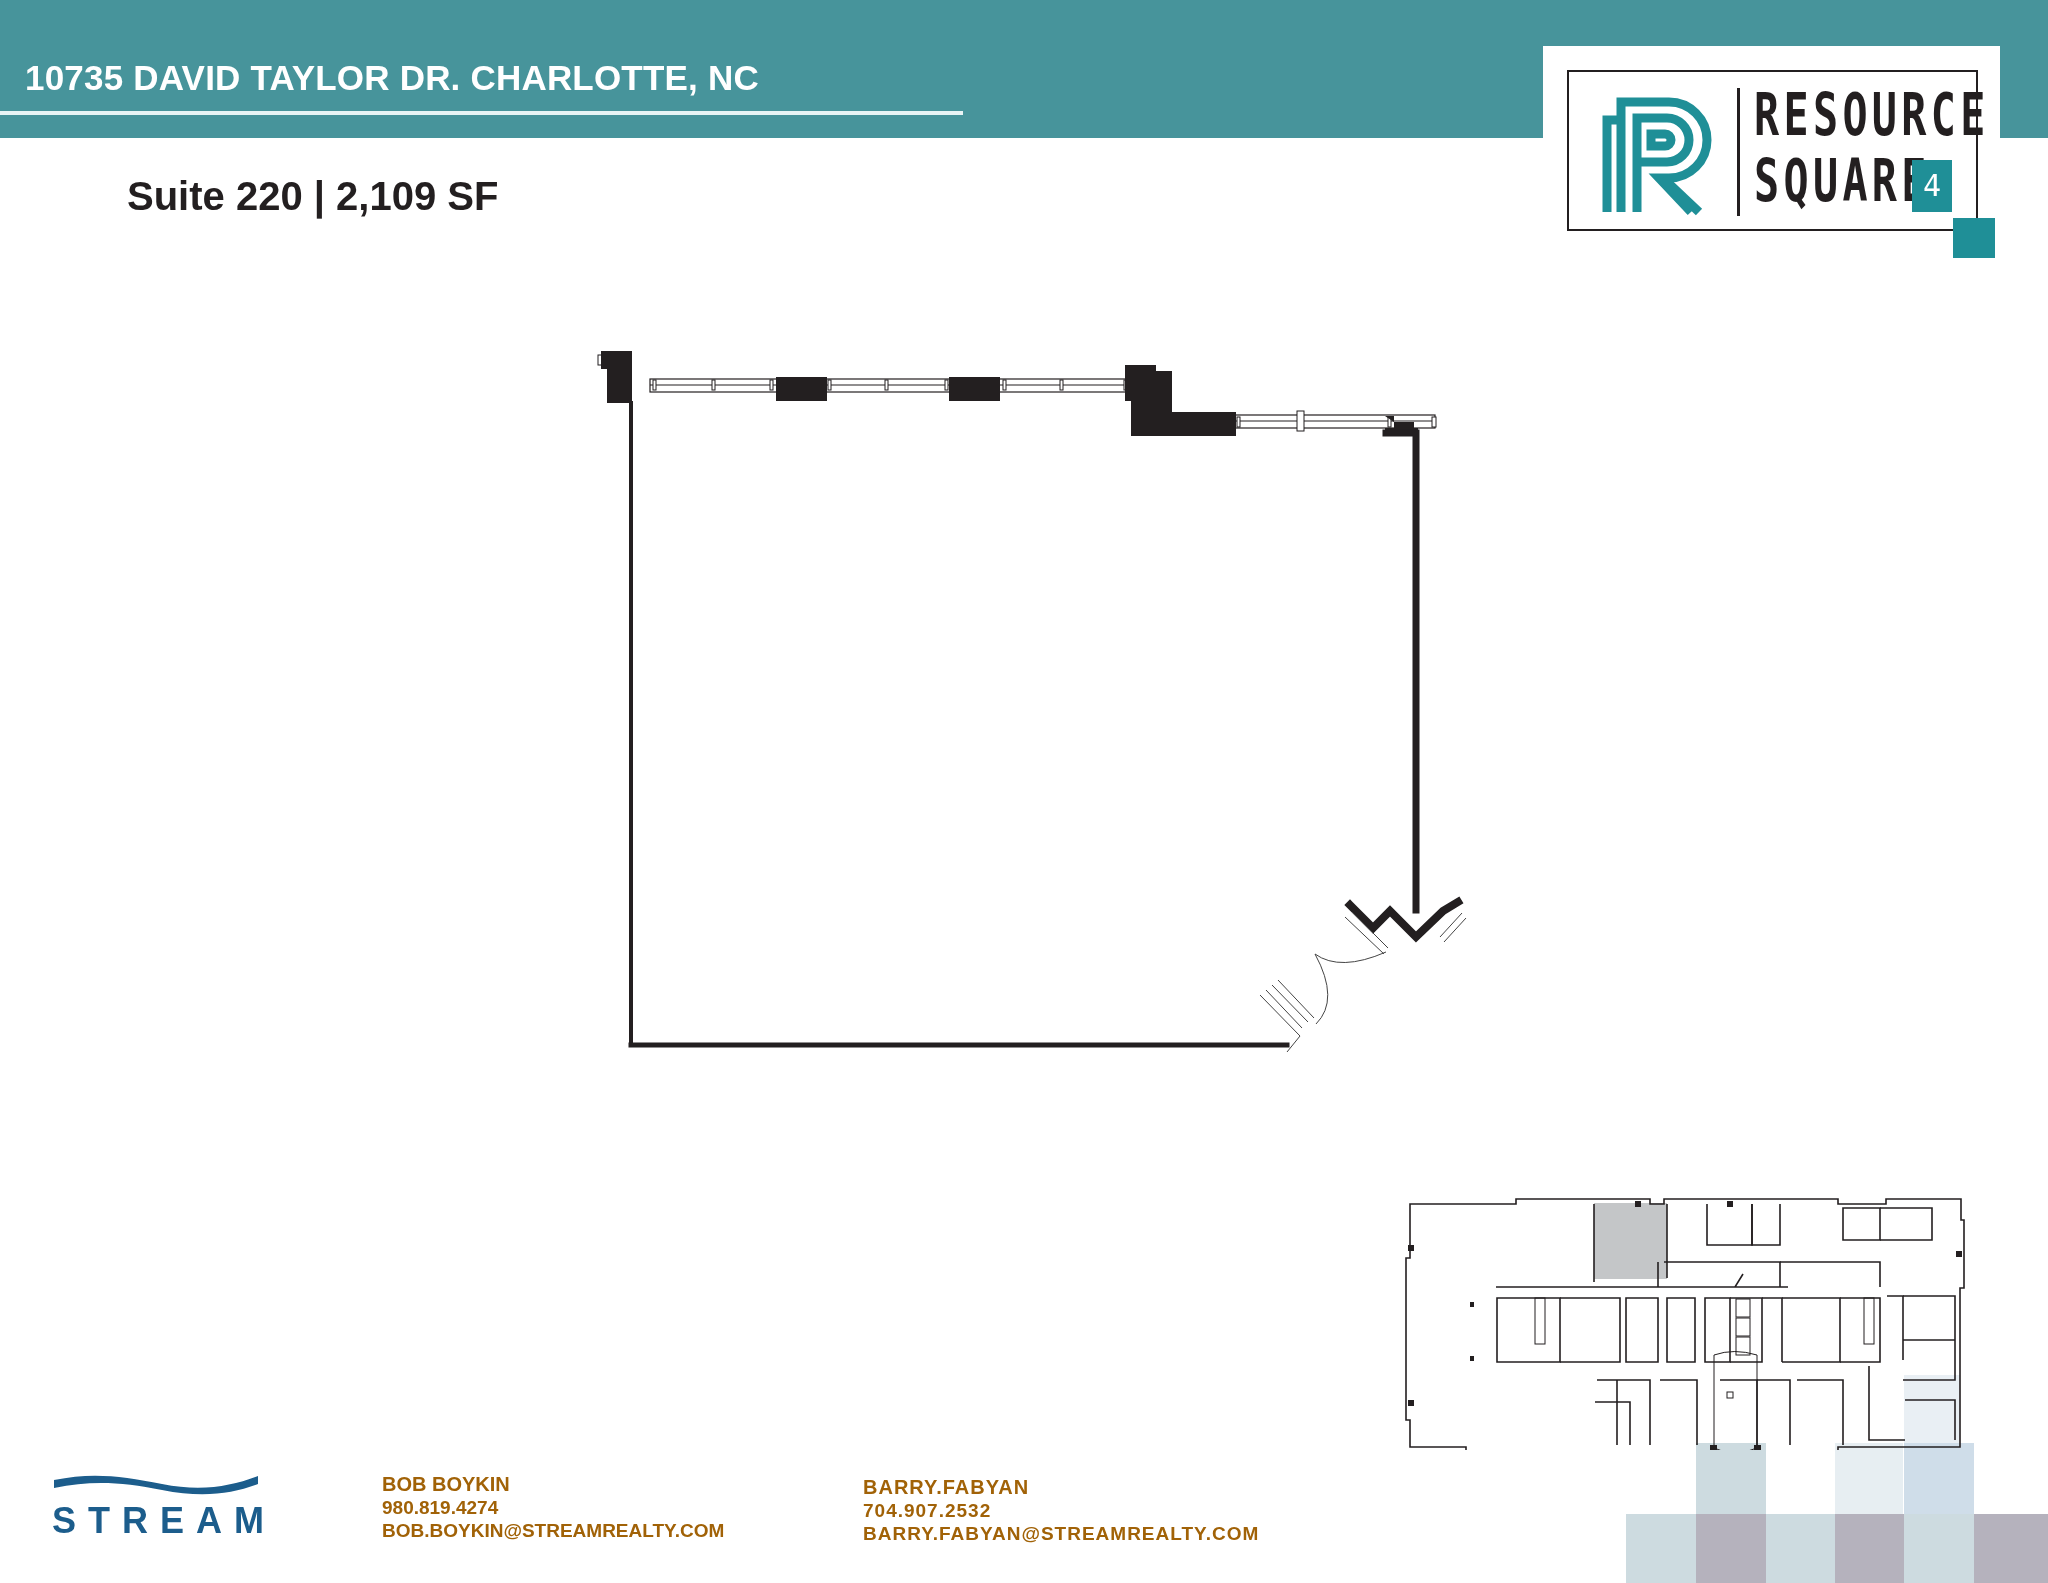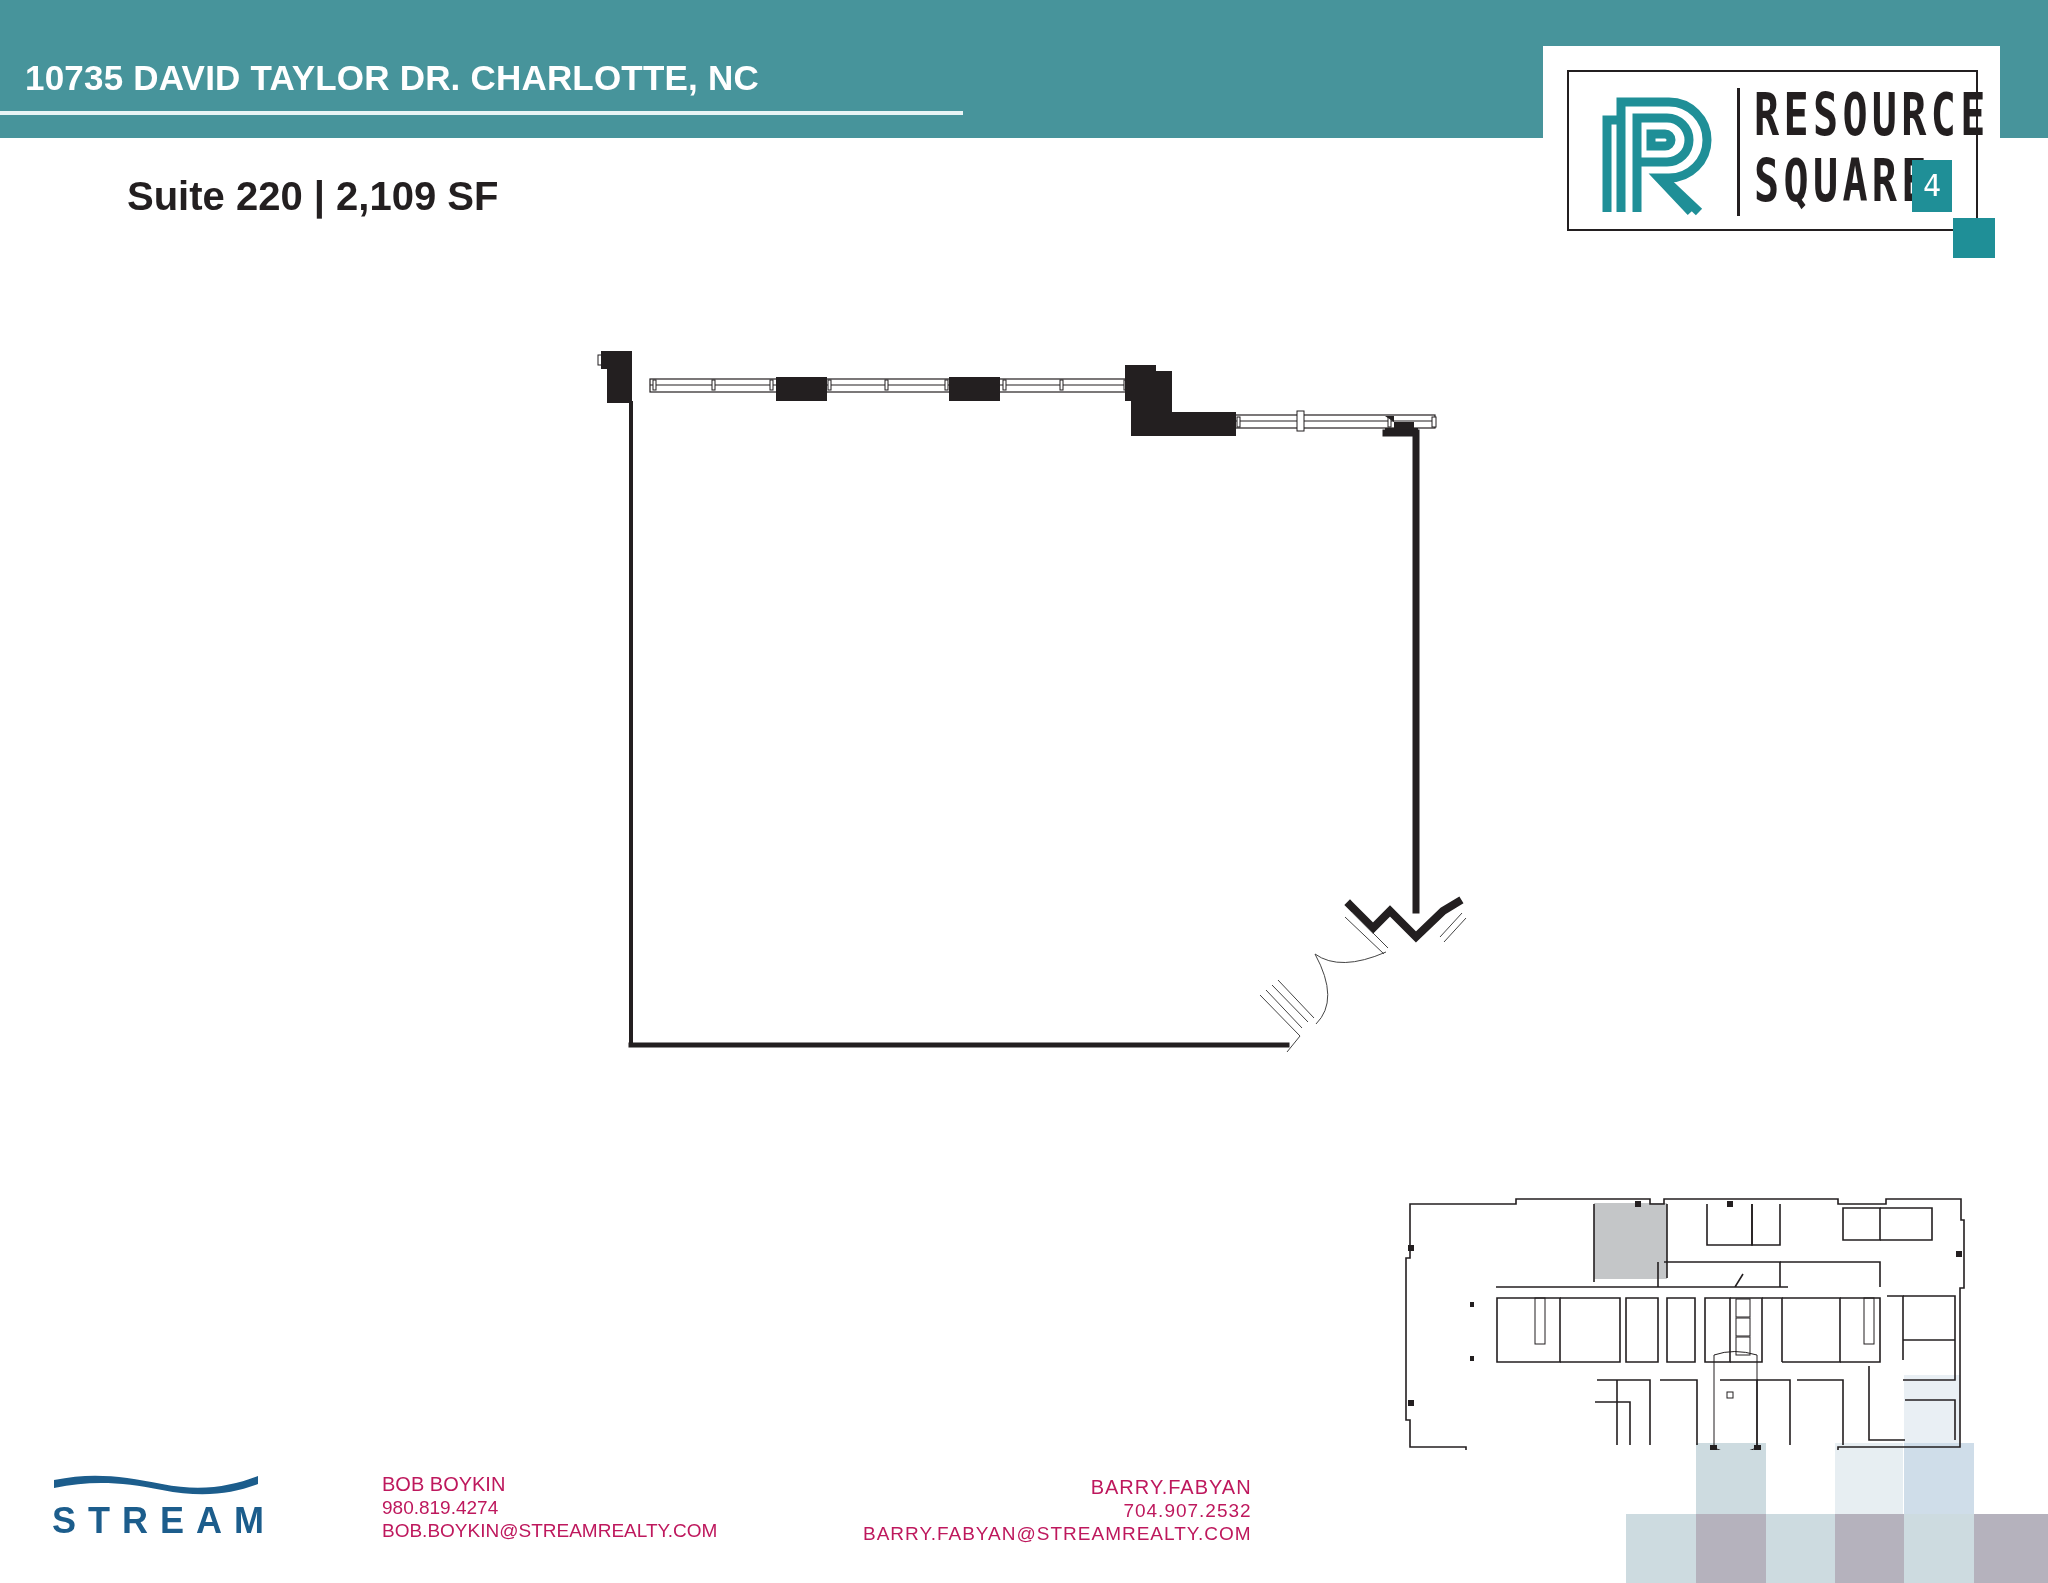--- a/index.html
+++ b/index.html
@@ -21,23 +21,23 @@
   .logo-num { position:absolute; left:343px; top:88px; width:40px; height:52px; background:#1f8f97; color:#ffffff;
               font-family:"DejaVu Sans Mono", monospace; font-size:30px; text-align:center; line-height:52px; }
   .logo-square { position:absolute; left:1953px; top:218px; width:42px; height:40px; background:#1f8f97; }
   .suite-label { position:absolute; left:127px; top:174px; font-size:40px; font-weight:bold; color:#231f20; white-space:nowrap; }
   .floorplan { position:absolute; left:590px; top:340px; width:900px; height:720px; }
   .keyplan { position:absolute; left:1400px; top:1190px; width:570px; height:260px; }
   .blocks { position:absolute; left:0; top:0; }
   .blk { position:absolute; width:70px; height:70px; }
   .stream-logo { position:absolute; left:52px; top:1470px; width:210px; height:70px;text-decoration:underline; }
   .stream-word { position:absolute; left:0; top:30px; font-size:36px; font-weight:bold; color:#1c5d8c; letter-spacing:12px; white-space:nowrap; }
-  .contact { position:absolute; font-size:19px; line-height:23px; color:#be185d; white-space:nowrap; }
+  .contact { position:absolute; font-size:19px; line-height:23px; color:#a16207; white-space:nowrap;font-weight:bold; }
   .contact .name { font-size:20px; }
-  .contact.c2 { letter-spacing:1px;text-align:right; }
+  .contact.c2 { letter-spacing:1px; }
 </style>
 </head>
 <body>
 
 <div class="header-band"></div>
 <div class="header-title">10735 DAVID TAYLOR DR. CHARLOTTE, NC</div>
 <div class="header-rule"></div>
 
 <div class="logo-card">
   <div class="logo-frame">

